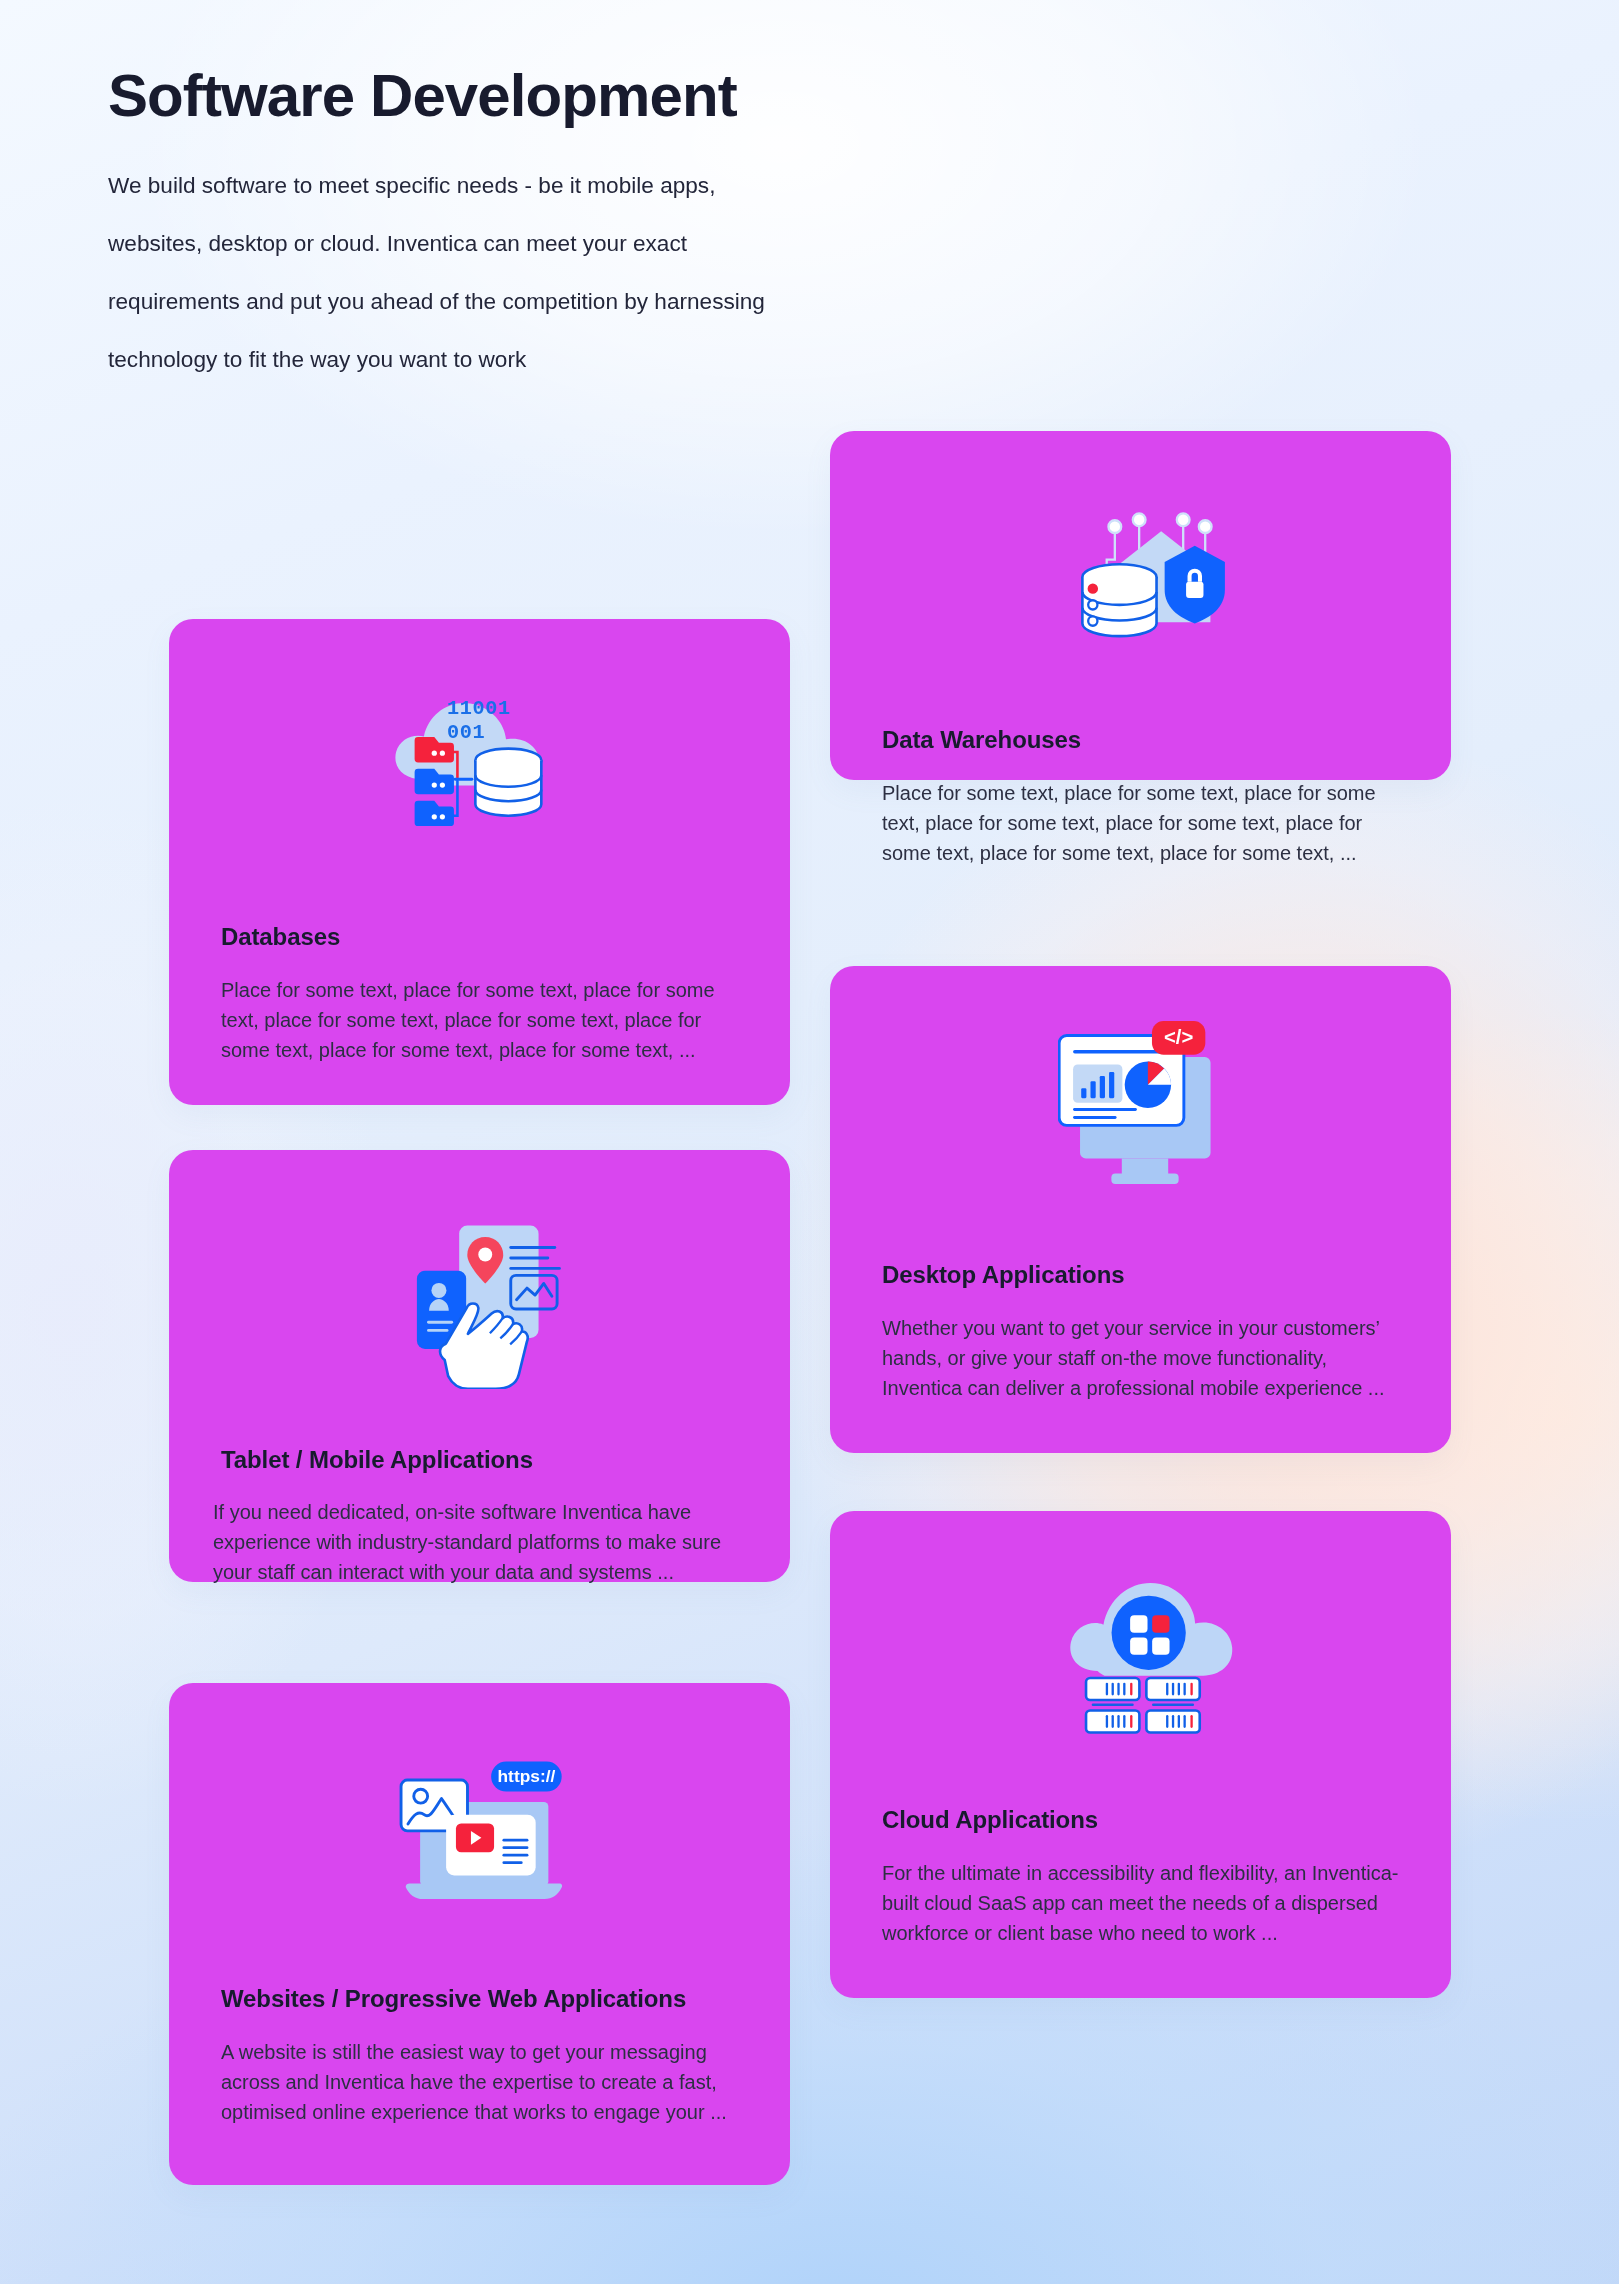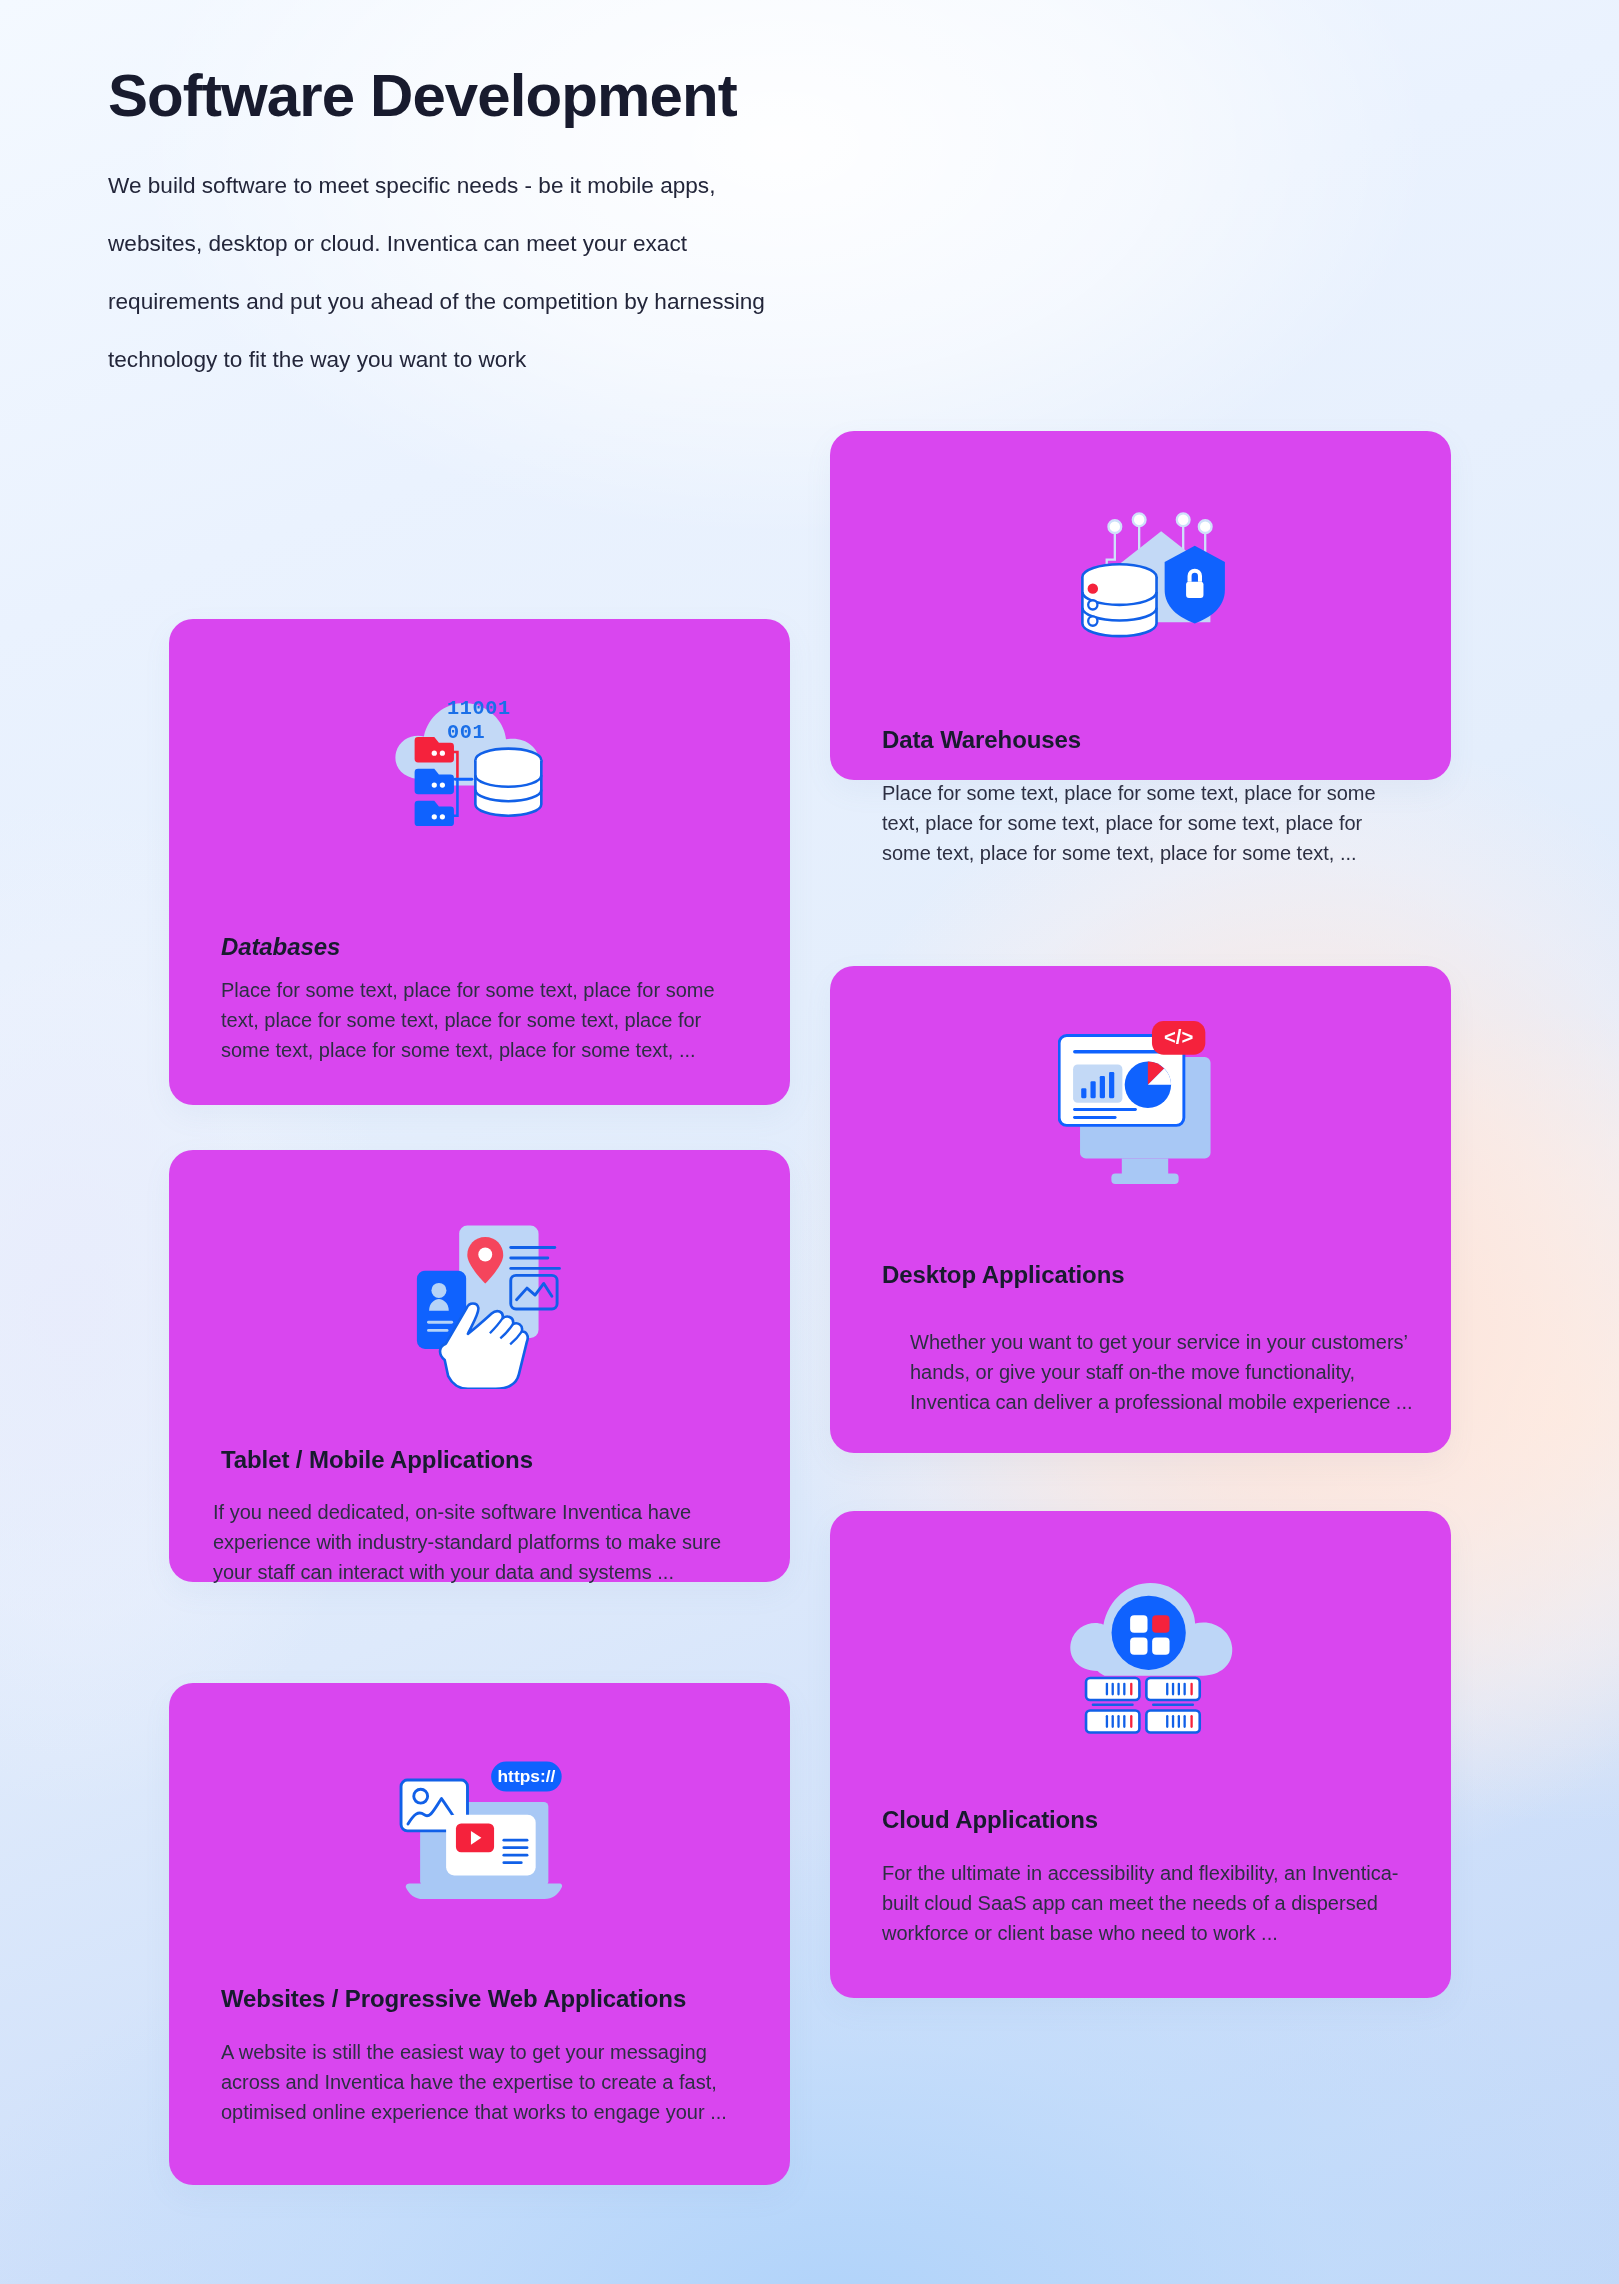--- a/index.html
+++ b/index.html
@@ -88,38 +88,38 @@
   
   #card-databases   { left: 169px;  top: 619px; width: 621px; height: 486px; }
   #card-tablet      { left: 169px;  top: 1150px; width: 621px; height: 432px; }
   #card-websites    { left: 169px;  top: 1683px; width: 621px; height: 502px; }
   
   #card-warehouses  { left: 830px; top: 431px;  width: 621px; height: 349px; }
   #card-desktop     { left: 830px; top: 966px; width: 621px; height: 487px; }
   #card-cloud       { left: 830px; top: 1511px; width: 621px; height: 487px; }
 
   #card-databases  .card-icon  { left: 213px; top: 59px; }
-  #card-databases  .card-title { left: 52px;  top: 314px; font-style: italic; }
+  #card-databases  .card-title { left: 52px;  top: 304px; }
   #card-databases  .card-body  { left: 52px;  top: 356px; width: 526px; }
 
   #card-tablet     .card-icon  { left: 234px; top: 65px; }
   #card-tablet     .card-title { left: 52px;  top: 296px; }
   #card-tablet     .card-body  { left: 44px;  top: 347px; width: 526px; }
 
   #card-websites   .card-icon  { left: 219px; top: 67px; }
   #card-websites   .card-title { left: 52px;  top: 302px; }
   #card-websites   .card-body  { left: 52px;  top: 354px; width: 532px; }
 
   #card-warehouses .card-icon  { left: 221px; top: 58px; }
   #card-warehouses .card-title { left: 52px;  top: 295px; }
   #card-warehouses .card-body  { left: 52px;  top: 347px; width: 521px; }
 
   #card-desktop    .card-icon  { left: 228px; top: 55px; }
   #card-desktop    .card-title { left: 52px;  top: 295px; }
-  #card-desktop    .card-body  { left: 52px;  top: 361px; width: 521px; margin-left: 28px; }
+  #card-desktop    .card-body  { left: 52px;  top: 347px; width: 521px; }
 
   #card-cloud      .card-icon  { left: 234px; top: 51px; }
   #card-cloud      .card-title { left: 52px;  top: 295px; }
   #card-cloud      .card-body  { left: 52px;  top: 347px; width: 521px; }
 
   svg { display: block; }
 </style>
 </head>
 <body>
 

